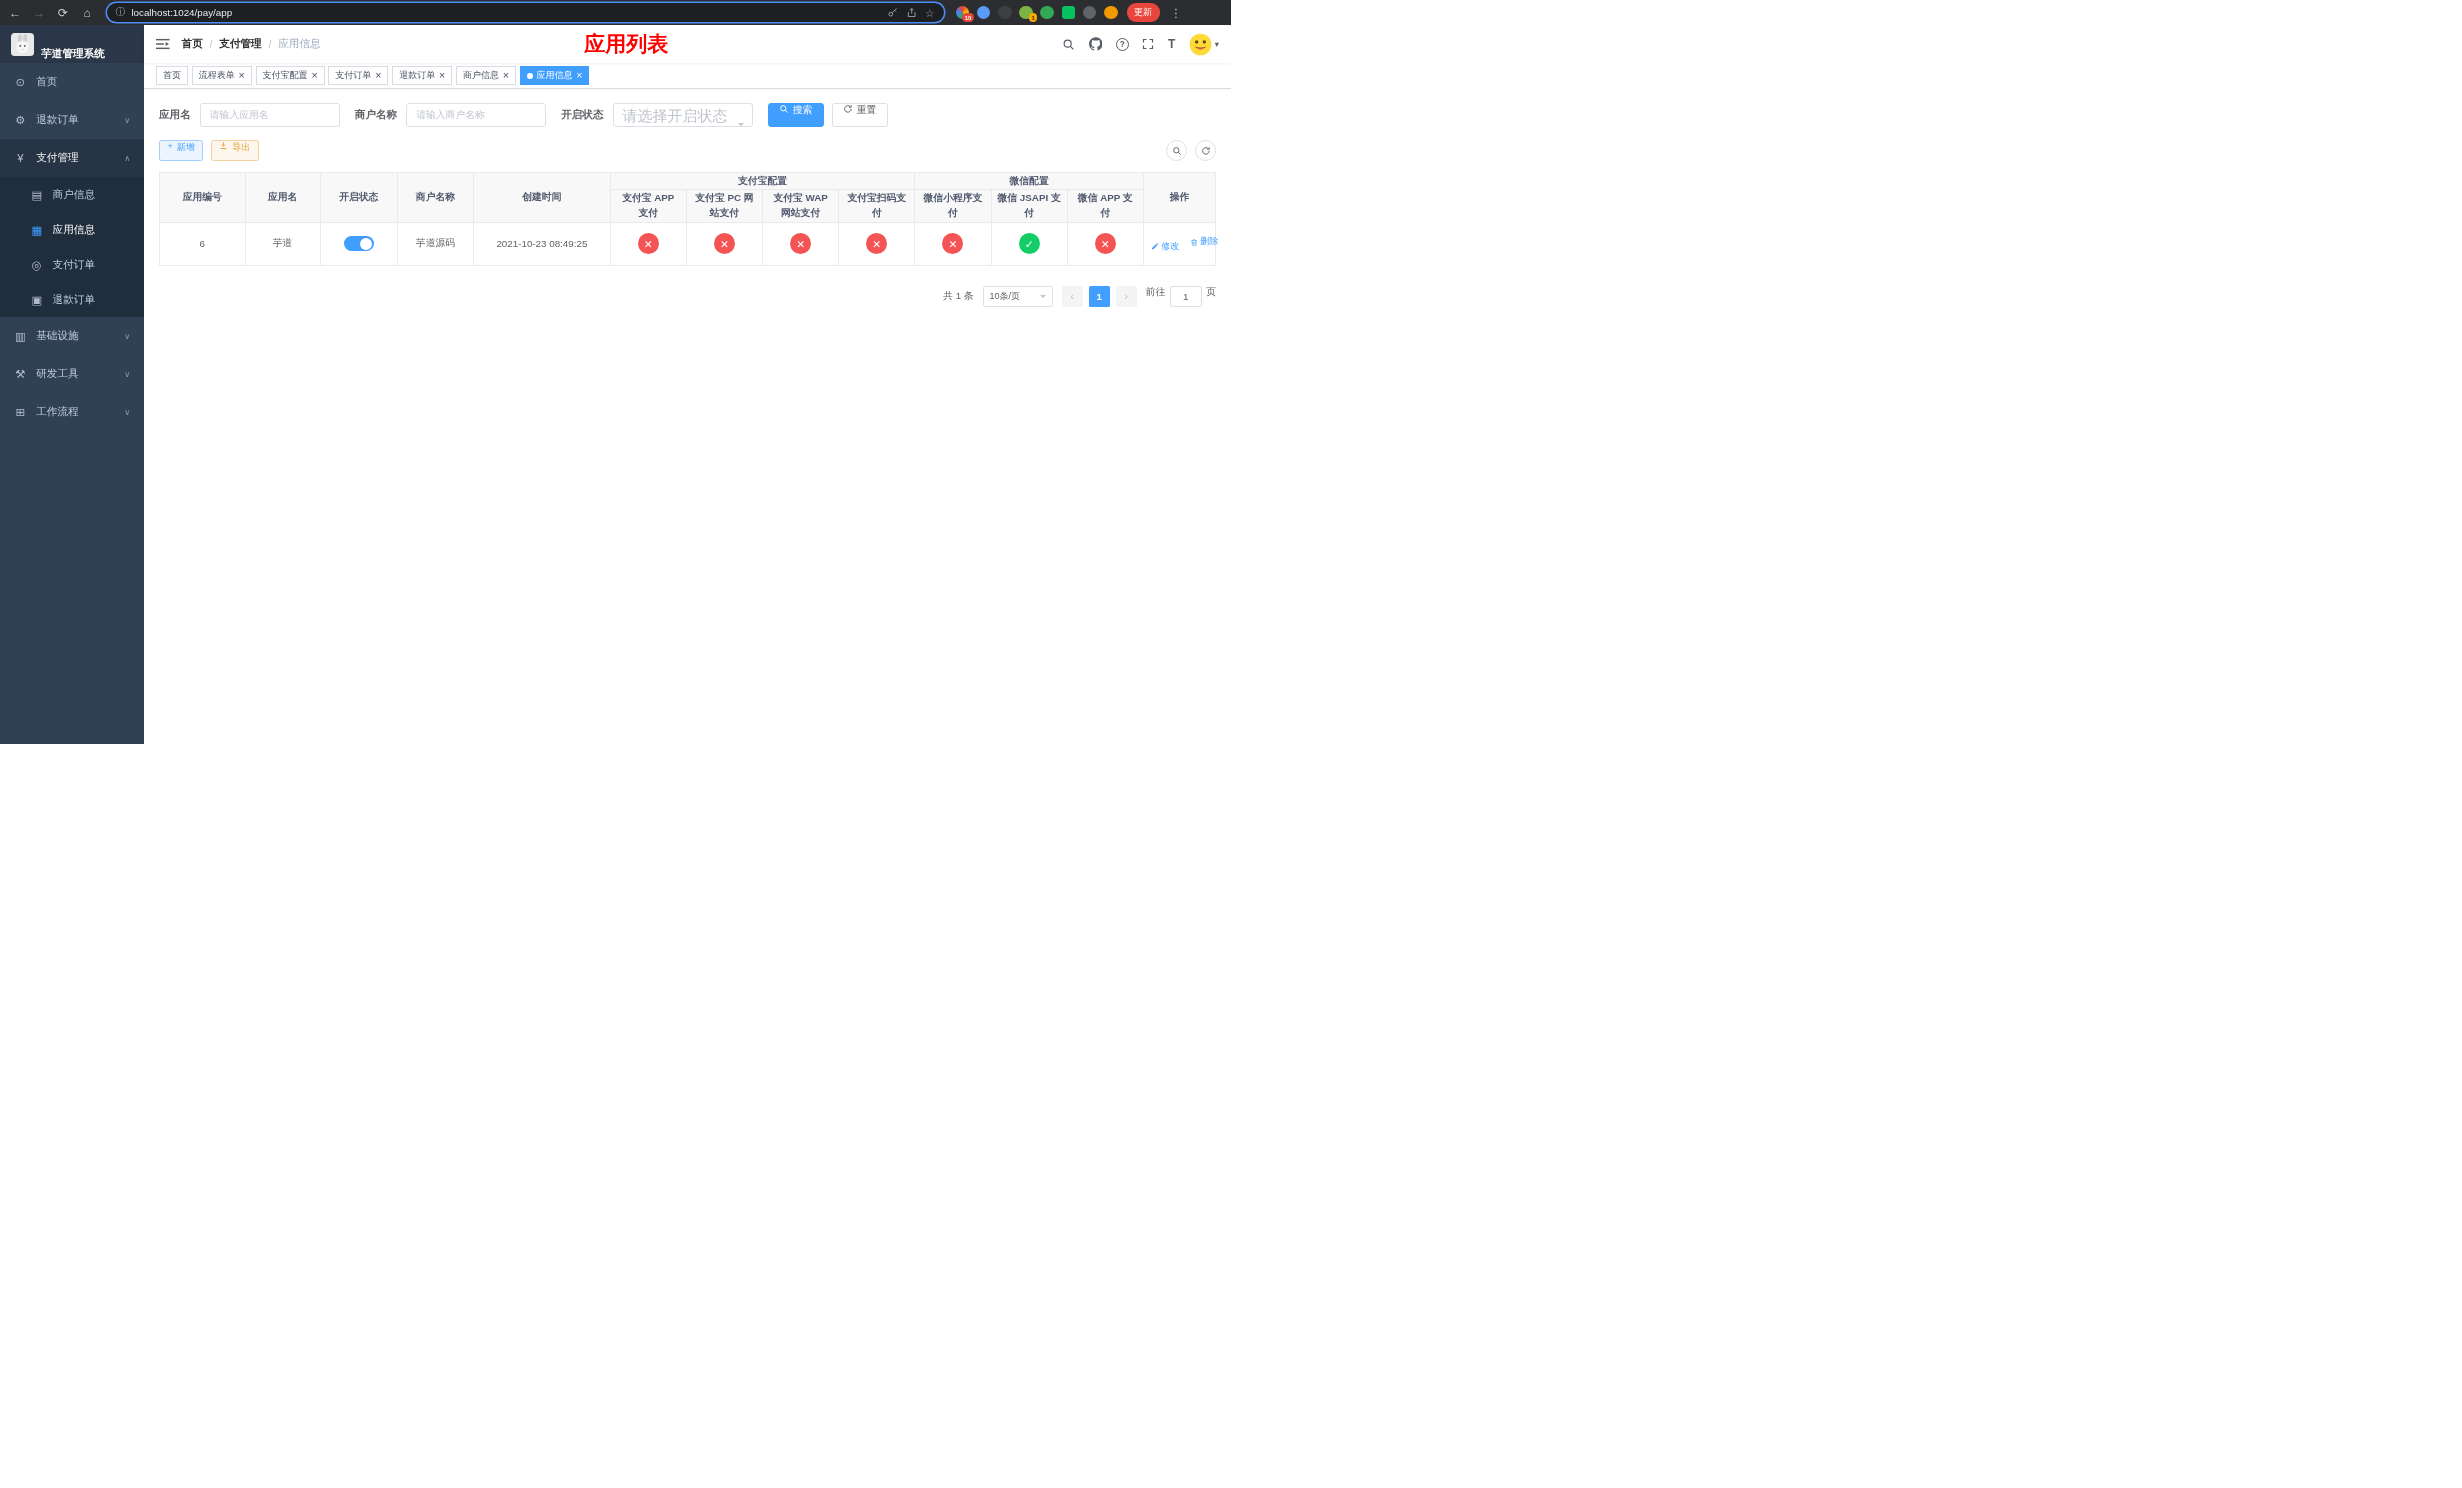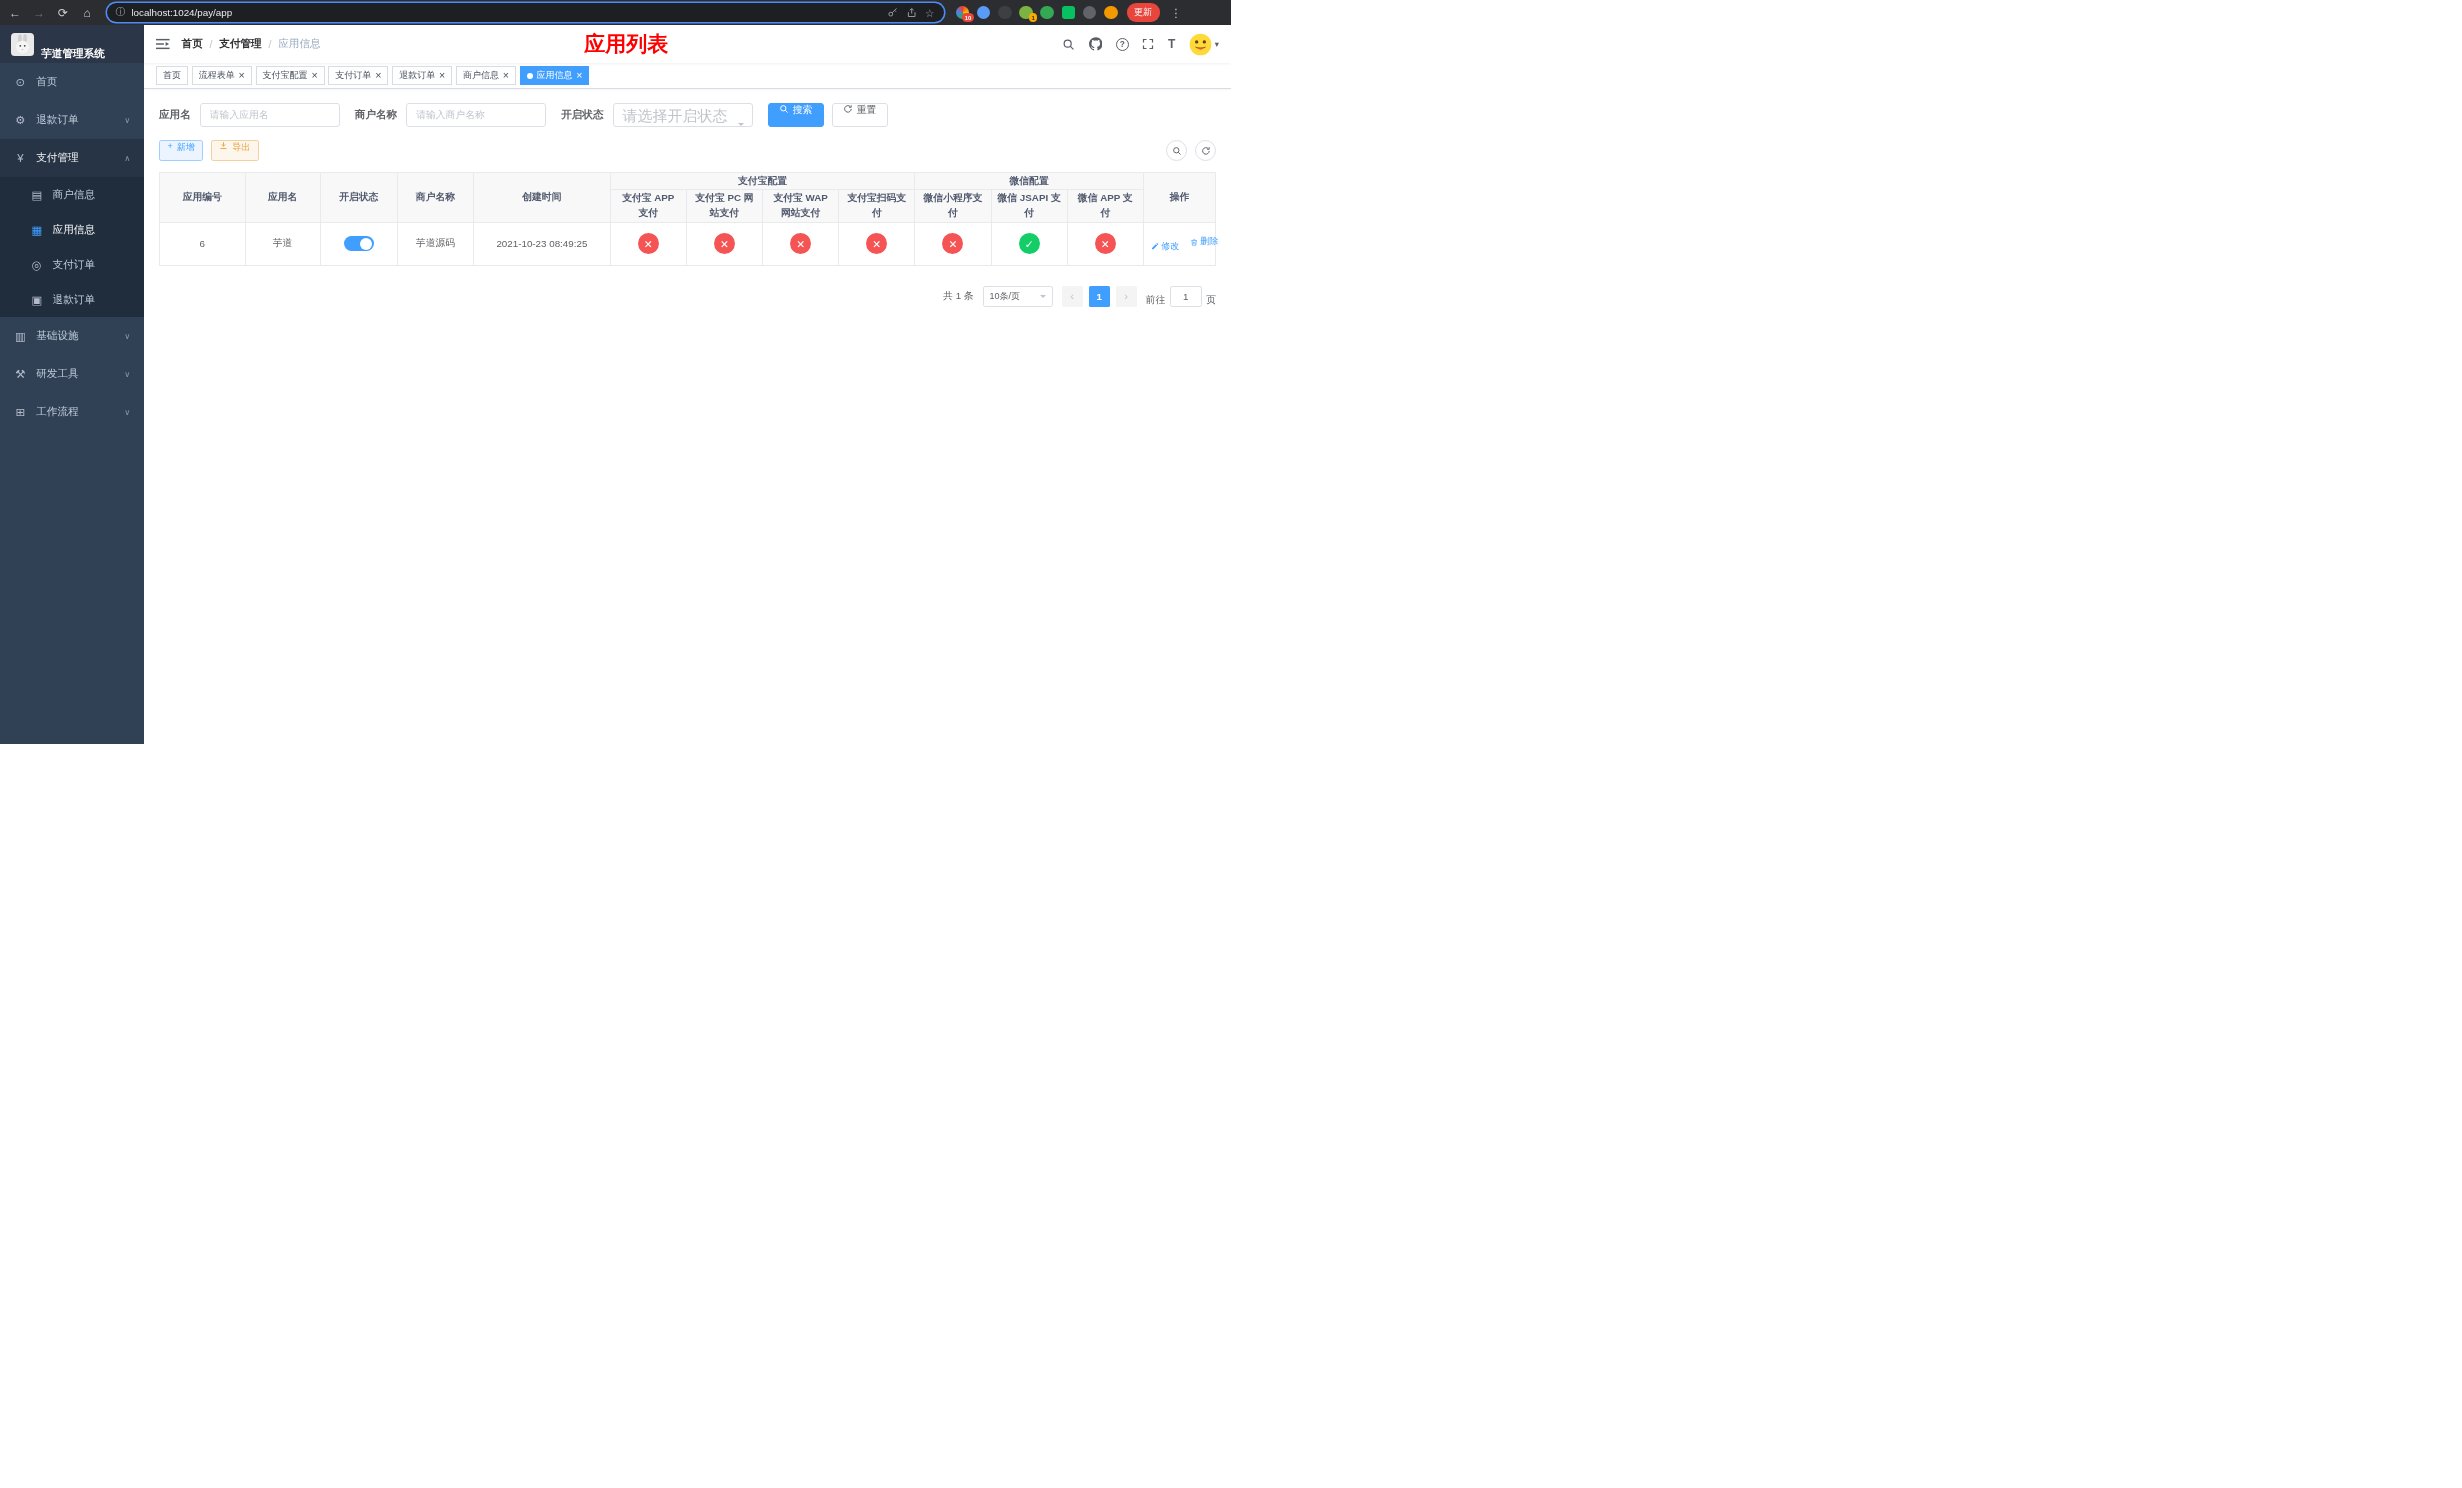--- a/index.html
+++ b/index.html
@@ -102,21 +102,21 @@
   .op-link { color:#409eff; font-size:9px; display:inline-flex; align-items:center; gap:2.3px; cursor:pointer; white-space:nowrap; }
   .op-link + .op-link { margin-left:7.6px; }
   .op-link svg { display:block; }
 
   
   .pager { margin-top:19.7px; display:flex; align-items:center; justify-content:flex-end; gap:9px; font-size:9.8px; color:#606266; }
   .psize { width:70px; height:21px; border:0.8px solid #dcdfe6; border-radius:2.3px; display:flex; align-items:center; justify-content:space-between; padding:0 6px; font-size:9px; color:#606266; cursor:pointer; background:#fff; }
   .pgroup { display:flex; align-items:center; gap:6px; }
   .pbtn { min-width:21px; height:21px; background:#f4f4f5; color:#c0c4cc; border-radius:1.5px; display:flex; align-items:center; justify-content:center; font-size:11.4px; cursor:pointer; padding:0 3px; }
   .pbtn.current { background:#409eff; color:#fff; font-weight:700; font-size:9.8px; }
-  .goto { display:flex; align-items:flex-end; gap:4.5px; }
+  .goto { display:flex; align-items:flex-start; gap:4.5px; }
   .goto-input { width:32px; height:21px; border:0.8px solid #dcdfe6; border-radius:2.3px; text-align:center; font-size:9.8px; color:#606266; outline:none; }
 </style>
 </head>
 <body>
 
 <div class="screen">
 
   <div class="browser-bar">
     <span class="nav-ic">←</span>
     <span class="nav-ic dim">→</span>

